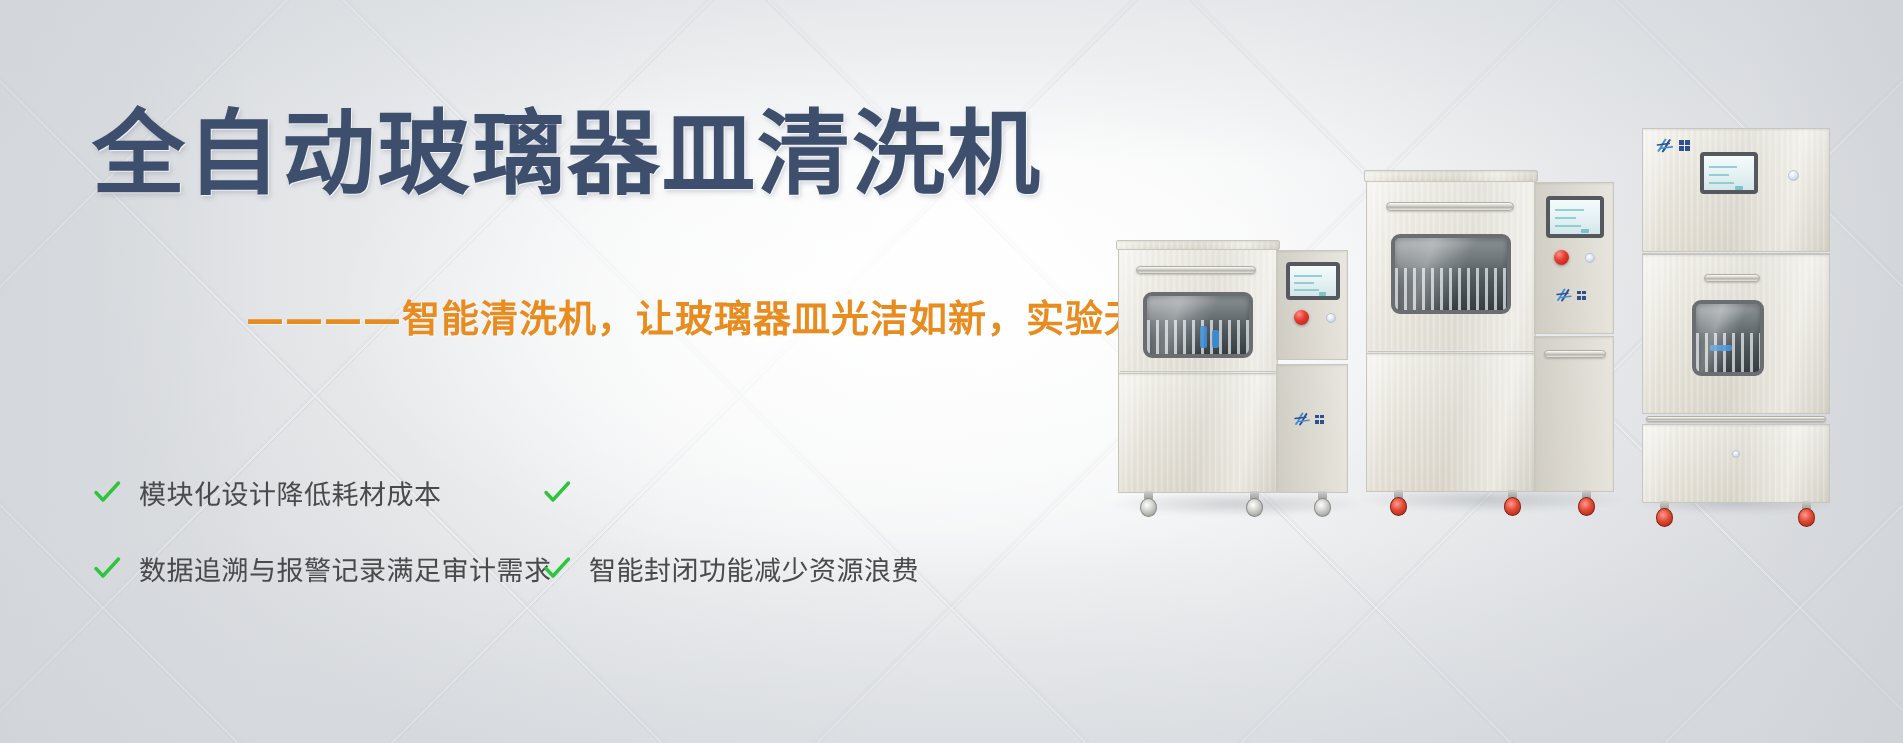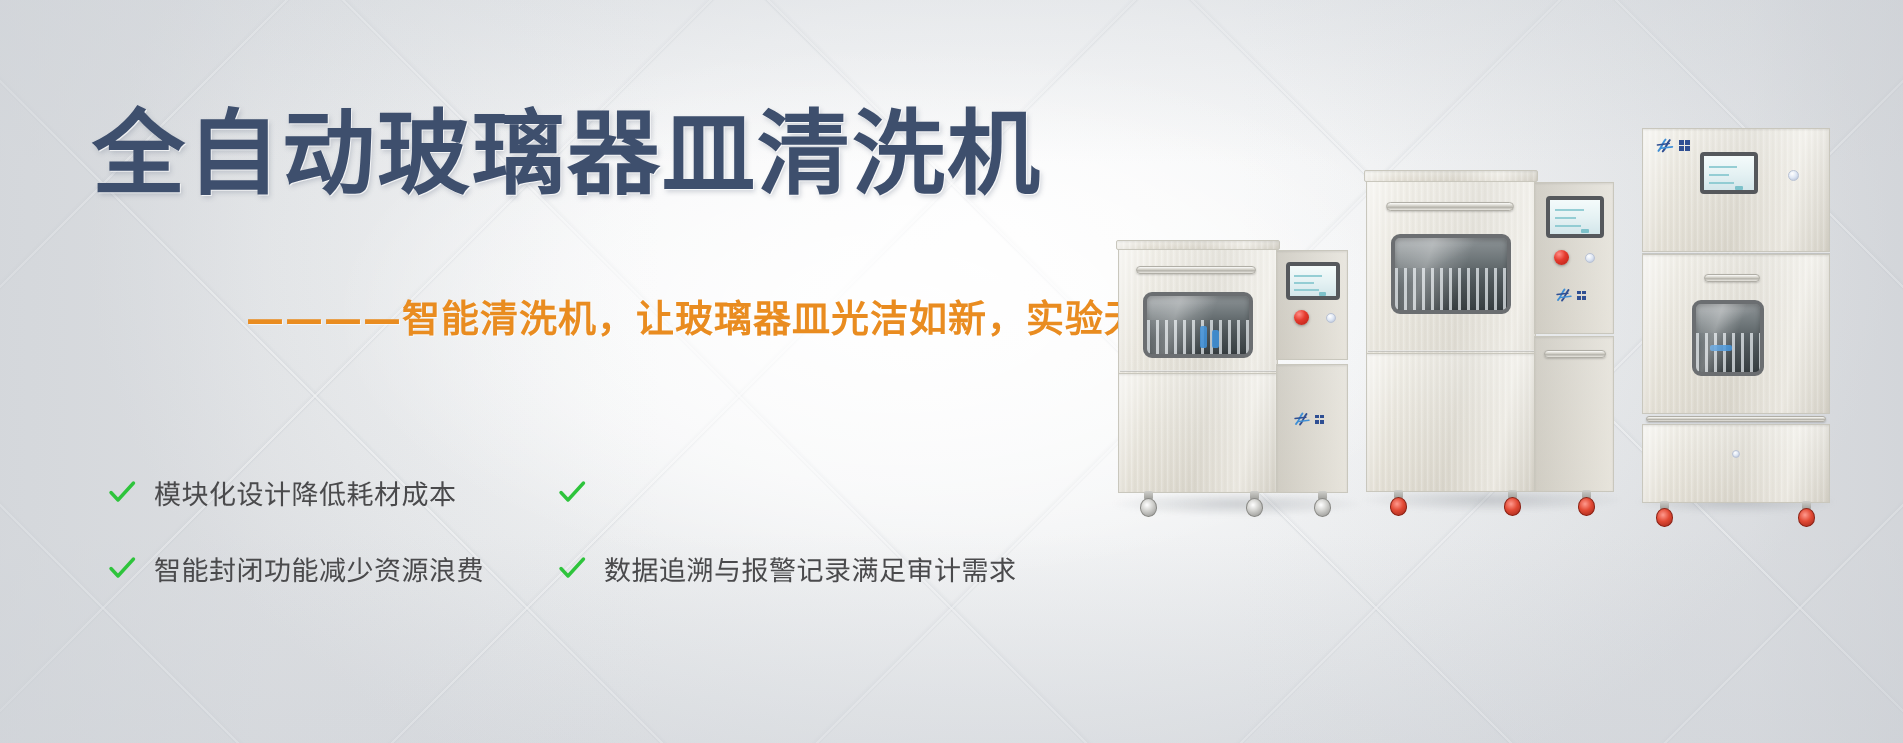--- a/index.html
+++ b/index.html
@@ -105,21 +105,21 @@
     font-size: 38px;
     font-weight: bold;
     color: #e98c20;
     letter-spacing: 1px;
     white-space: nowrap;
     text-shadow: 1px 1px 0 rgba(255,255,255,.6);
   }
 
   .features {
     position: absolute;
-    left: 108px;
+    left: 93px;
     top: 462px;
     width: 960px;
     display: grid;
     grid-template-columns: 368px auto;
     grid-auto-rows: 60px;
     row-gap: 16px;
     column-gap: 82px;
   }
   .feature {
     display: flex;
@@ -319,28 +319,28 @@
       <div class="feature">
         <svg class="check-icon" viewBox="0 0 28 28">
           <path d="M3 14.5 L10 22 L25.5 5" fill="none" stroke="#2ec43c" stroke-width="3.4" stroke-linecap="round" stroke-linejoin="round"></path>
         </svg>
       </div>
 
       <div class="feature">
         <svg class="check-icon" viewBox="0 0 28 28">
           <path d="M3 14.5 L10 22 L25.5 5" fill="none" stroke="#2ec43c" stroke-width="3.4" stroke-linecap="round" stroke-linejoin="round"></path>
         </svg>
-        <span class="feature-text">智能封闭功能减少资源浪费</span>
+        <span class="feature-text">数据追溯与报警记录满足审计需求</span>
       </div>
 
       <div class="feature">
         <svg class="check-icon" viewBox="0 0 28 28">
           <path d="M3 14.5 L10 22 L25.5 5" fill="none" stroke="#2ec43c" stroke-width="3.4" stroke-linecap="round" stroke-linejoin="round"></path>
         </svg>
-        <span class="feature-text">数据追溯与报警记录满足审计需求</span>
+        <span class="feature-text">智能封闭功能减少资源浪费</span>
       </div>
 
     </div>
   </div>
 
   <div class="products">
 
     <div class="shadow-floor" style="left:22px;  top:492px; width:250px; height:24px;"></div>
     <div class="shadow-floor" style="left:272px; top:488px; width:260px; height:24px;"></div>
     <div class="shadow-floor" style="left:546px; top:490px; width:200px; height:24px;"></div>

